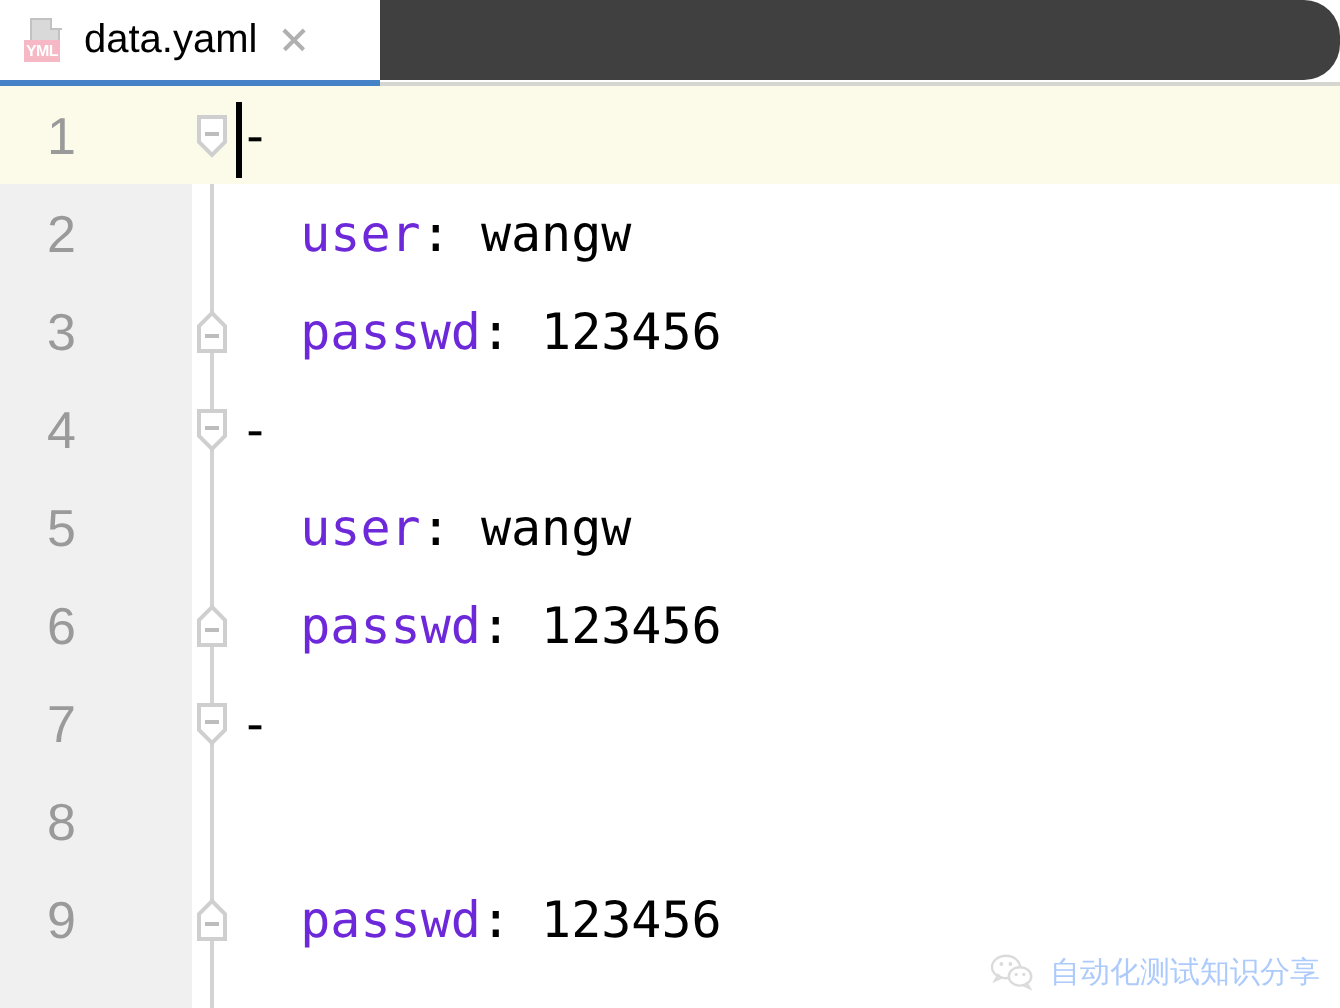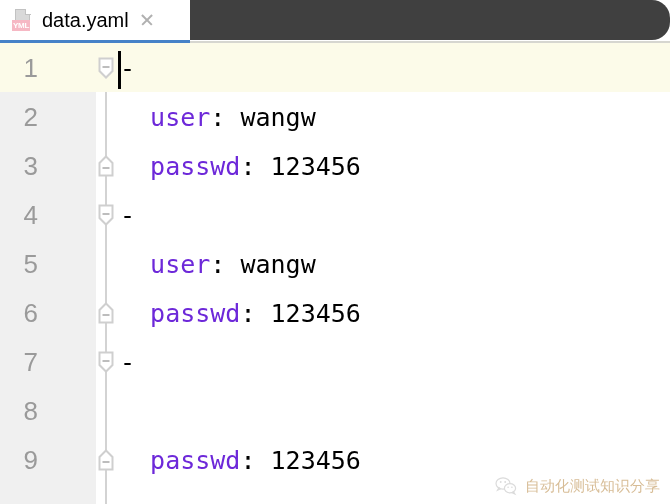--- a/index.html
+++ b/index.html
@@ -221,21 +221,21 @@
     right: 10px;
     bottom: 6px;
     display: flex;
     align-items: center;
     gap: 7px;
     opacity: 0.42;
   }
   .wm-logo { width: 24px; height: 24px; flex: 0 0 auto; }
   .wm-text {
     font-size: 15px;
-    color: #a16207;
+    color: #3b82f6;
     font-family: Liberation Sans, sans-serif;
     white-space: nowrap;
   }
 </style>
 </head>
 <body>
 
 <div class="tabbar">
   <div class="tab">
     <span class="file-icon">

